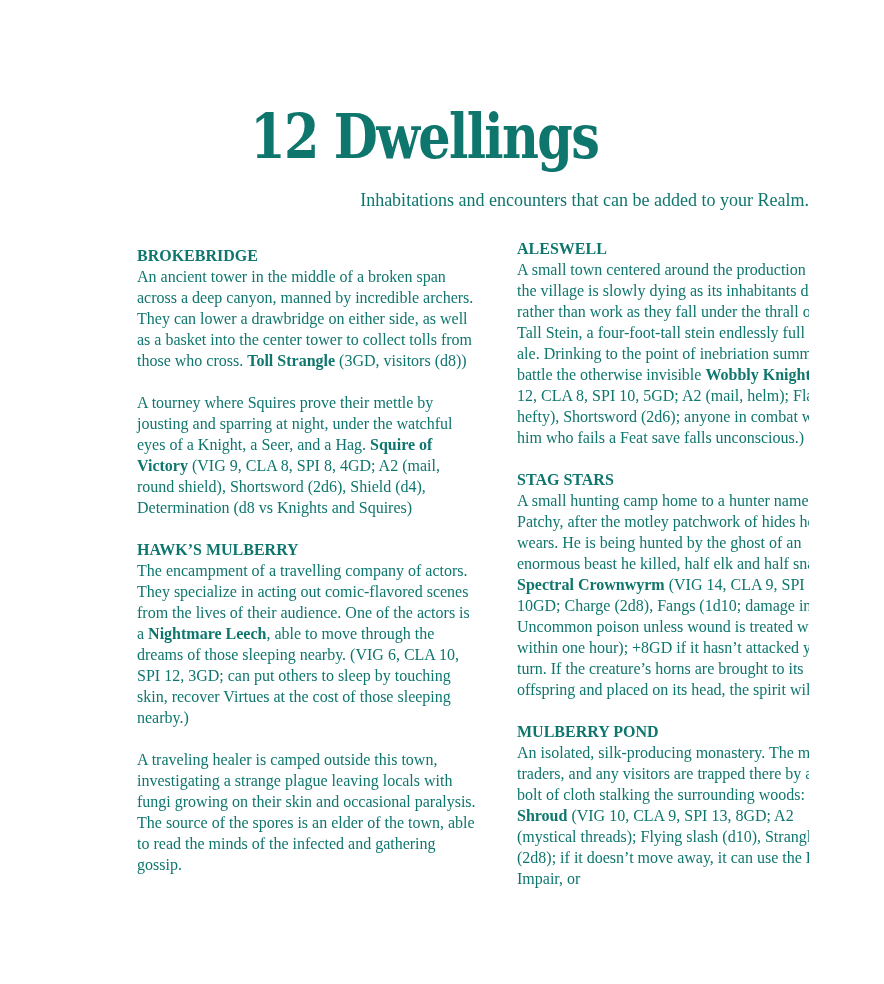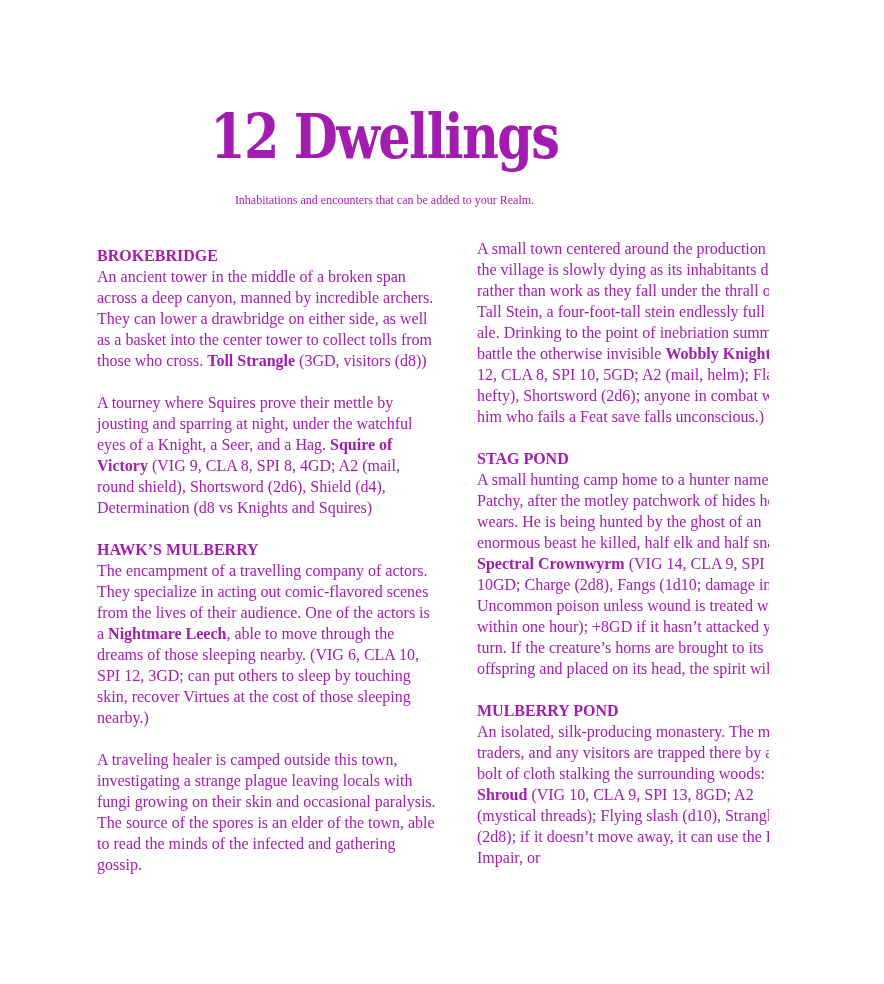--- a/index.html
+++ b/index.html
@@ -2,40 +2,42 @@
 <html><head>
 <meta charset="utf-8">
 <style>
   * { margin: 0; padding: 0; box-sizing: border-box; }
   html, body { background: #ffffff; }
   .page {
     position: relative;
     width: 769px;
     height: 984px;
     background: #ffffff;
-    color: #a21caf;
+    color: #0f766e;
     overflow: hidden;
     font-family: "Liberation Serif", serif;
+    margin-left: 40px;
   }
   header { text-align: center; padding-top: 98px; }
   h1.doc-title {
     display: inline-block;
     font-family: "DejaVu Serif", serif;
     font-weight: bold;
     font-size: 62px;
     line-height: 78px;
     letter-spacing: -2px;
     transform: scaleX(0.82);
     transform-origin: center;
     white-space: nowrap;
   }
   p.doc-subtitle {
     margin-top: 14px;
-    font-size: 12px;
+    font-size: 18px;
     line-height: 20px;
+    text-align: right;
   }
   main.columns {
     display: flex;
     gap: 40px;
     padding-left: 97px;
     padding-right: 67px;
     margin-top: 28px;
   }
   .col { width: 340px; flex: 0 0 340px; }
   .col-left { padding-top: 7px; }
@@ -71,24 +73,25 @@
         <article class="entry">
           <h2>HAWK’S MULBERRY</h2>
           <p><span>The encampment of a travelling company of actors. They specialize in acting out comic-flavored scenes from the lives of their audience. One of the actors is a </span><span class="b">Nightmare Leech</span><span>, able to move through the dreams of those sleeping nearby. (VIG 6, CLA 10, SPI 12, 3GD; can put others to sleep by touching skin, recover Virtues at the cost of those sleeping nearby.)</span></p>
         </article>
         <article class="entry">
           <p><span>A traveling healer is camped outside this town, investigating a strange plague leaving locals with fungi growing on their skin and occasional paralysis. The source of the spores is an elder of the town, able to read the minds of the infected and gathering gossip.</span></p>
         </article>
       </section>
     <section class="col col-right" id="col-right">
         <article class="entry">
+          <h2>ALESWELL</h2>
           <p><span>A small town centered around the production of ale; the village is slowly dying as its inhabitants drink rather than work as they fall under the thrall of the Tall Stein, a four-foot-tall stein endlessly full of sour ale. Drinking to the point of inebriation summons to battle the otherwise invisible </span><span class="b">Wobbly Knight</span><span> (VIG 12, CLA 8, SPI 10, 5GD; A2 (mail, helm); Flail (d8 hefty), Shortsword (2d6); anyone in combat with him who fails a Feat save falls unconscious.)</span></p>
         </article>
         <article class="entry">
-          <h2>STAG POND</h2>
+          <h2>STAG STARS</h2>
           <p><span>A small hunting camp home to a hunter named Patchy, after the motley patchwork of hides he wears. He is being hunted by the ghost of an enormous beast he killed, half elk and half snake: </span><span class="b">Spectral Crownwyrm</span><span> (VIG 14, CLA 9, SPI 12, 10GD; Charge (2d8), Fangs (1d10; damage includes Uncommon poison unless wound is treated with fire within one hour); +8GD if it hasn’t attacked yet that turn. If the creature’s horns are brought to its offspring and placed on its head, the spirit will rest.)</span></p>
         </article>
         <article class="entry">
           <h2>MULBERRY POND</h2>
           <p><span>An isolated, silk-producing monastery. The monks, traders, and any visitors are trapped there by a living bolt of cloth stalking the surrounding woods: </span><span class="b">The Shroud</span><span> (VIG 10, CLA 9, SPI 13, 8GD; A2 (mystical threads); Flying slash (d10), Strangle (2d8); if it doesn’t move away, it can use the Realm, Impair, or</span></p>
         </article>
       </section>
   </main>
 </div>
 

